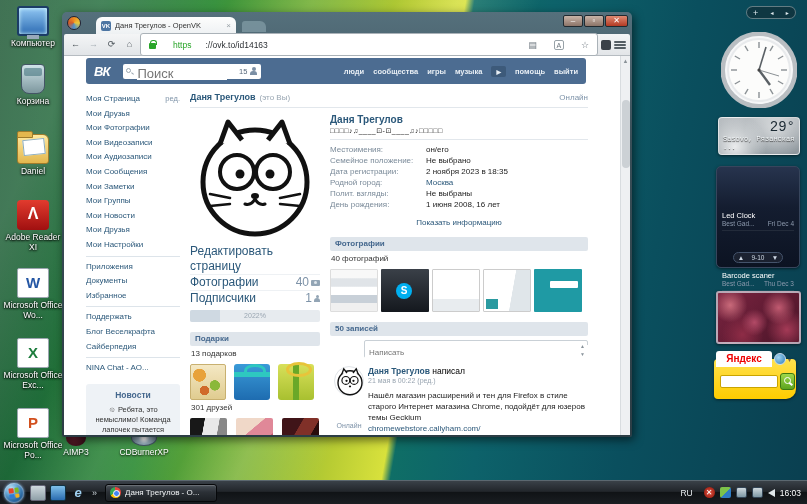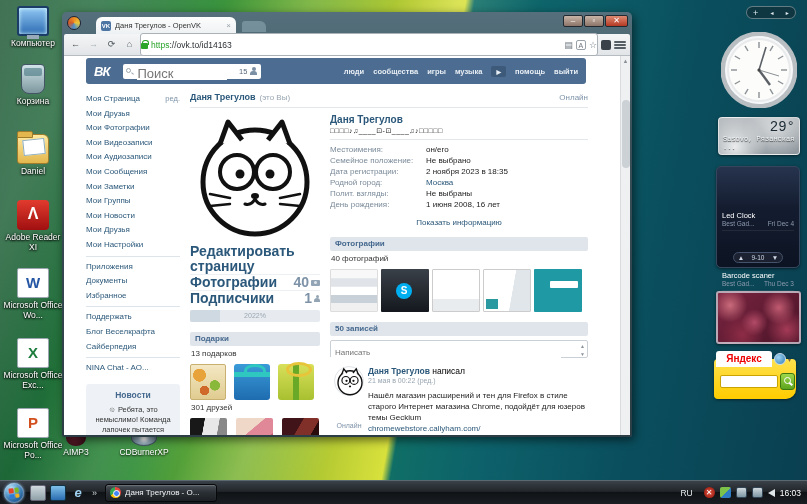--- a/index.html
+++ b/index.html
@@ -118,21 +118,21 @@
   #tab .x { color:#98a0a6; font-size:8px; margin-left:3px; cursor:pointer; }
   #newtab { position:absolute; left:180px; top:9px; width:24px; height:11px; background:#7e98a2; border-radius:3px 6px 0 0; opacity:.8; cursor:pointer; }
   .winicon { position:absolute; left:5px; top:4px; width:14px; height:14px; border-radius:50%;
     background:conic-gradient(#f08a22, #e8c83a, #4a90d0, #d05a2a, #f08a22); border:1px solid #223; }
   #toolbar { position:absolute; left:2px; top:22px; width:566px; height:22px;
     background:linear-gradient(#f4f5f6,#e2e5e8); border-bottom:1px solid #b6bcc1; border-radius:2px 2px 0 0;
     display:flex; align-items:center; padding:0 4px; gap:3px; }
   .navbtn { width:15px; height:15px; border-radius:50%; font-size:9px; line-height:14px; text-align:center; color:#4a5258; cursor:pointer; }
   .navbtn.dim { color:#a8b0b6; }
   #addressbar { flex:1; height:23px; background:#fff; border:1px solid #aab2b8; border-radius:3px;
-    display:flex; align-items:center; padding:0 0; gap:3px; }
+    display:flex; align-items:center; padding:0 8px; gap:17px; }
   .padlock { width:7px; height:6px; background:#2aa52a; border-radius:1px; position:relative; margin-top:3px; flex:none; }
   .padlock::before { content:""; position:absolute; left:1px; top:-3px; width:5px; height:4px; border:1.2px solid #2aa52a; border-bottom:none; border-radius:3px 3px 0 0; }
   .scheme { color:#2aa52a; font-size:8.5px; }
   .urlrest { color:#2b2f33; font-size:8.5px; flex:1; }
   .bar-ico { color:#6b757d; font-size:9px; cursor:pointer; flex:none; }
   .tr-ico { width:10px; height:10px; border:1px solid #98a2a8; border-radius:2px; color:#6b757d; font-size:7px; line-height:9px; text-align:center; flex:none; cursor:pointer; }
   .puzzle { width:10px; height:10px; background:#3a4148; border-radius:2px; flex:none; cursor:pointer; }
   .burger { width:12px; height:10px; display:flex; flex-direction:column; justify-content:space-between; padding:1px 0; cursor:pointer; }
   .burger i { height:2px; background:#555e64; border-radius:1px; }
   #content { position:absolute; left:2px; top:44px; width:566px; height:379px; background:#fff; overflow:hidden; }
@@ -162,21 +162,21 @@
   #news-box { margin-top:8px; background:#eef2f6; border-radius:3px; padding:6px 4px; text-align:center; }
   #news-box .nt { color:#45688E; font-weight:bold; font-size:8.5px; margin-bottom:5px; }
   #news-box .nx { color:#333; font-size:7.5px; line-height:10px; }
   #vk-main { position:absolute; left:126px; top:36px; width:398px; }
   #vk-titlerow { height:16px; border-bottom:1px solid #e2e7ec; display:flex; align-items:baseline; }
   #vk-titlerow .nm { font-size:9px; font-weight:bold; color:#2B587A; }
   #vk-titlerow .yu { font-size:8px; color:#99a6b2; margin-left:4px; }
   #vk-titlerow .on { margin-left:auto; font-size:8px; color:#7d92a8; }
   #col-left { position:absolute; left:0; top:22px; width:130px; }
   #avatar-box { width:130px; height:130px; background:#fff; }
-  .lrow { font-size:14px; color:#2B587A; line-height:15px; border-top:1px solid #eef1f4; display:flex; cursor:pointer;font-weight:bold; }
+  .lrow { font-size:12px; color:#2B587A; line-height:15px; border-top:1px solid #eef1f4; display:flex; cursor:pointer; }
   .lrow .cnt { margin-left:auto; color:#7e93a8; display:flex; align-items:center; gap:2px; }
   .cam { width:9px; height:6px; background:#93a5b5; border-radius:1px; position:relative; }
   .cam::after { content:""; position:absolute; left:3px; top:1px; width:3px; height:3px; border-radius:50%; background:#dfe6ec; }
   .prs { width:6px; height:8px; position:relative; }
   .prs::before { content:""; position:absolute; left:1.5px; top:0; width:3px; height:3px; border-radius:50%; background:#93a5b5; }
   .prs::after { content:""; position:absolute; left:0; top:3.5px; width:6px; height:3.5px; border-radius:3px 3px 0 0; background:#93a5b5; }
   #ratingbar { margin-top:4px; height:12px; background:#e7ebef; border-radius:2px; position:relative; }
   #ratingbar .fill { position:absolute; left:0; top:0; width:30px; height:12px; background:#cfd9e2; border-radius:2px 0 0 2px; }
   #ratingbar .pct { position:absolute; width:100%; text-align:center; font-size:7px; color:#9aa6b2; line-height:12px; }
   .sec-head { margin-top:10px; height:14px; background:#dfe5eb; border-radius:2px; color:#45688E; font-weight:bold; font-size:8px; line-height:14px; padding:0 5px; }
@@ -211,21 +211,21 @@
   .thumb-row { display:flex; gap:3px; margin-top:2px; }
   .ph { width:48px; height:43px; border-radius:1px; cursor:pointer; }
   .ph1 { background:linear-gradient(#f8f8f8 20%, #e0e4e8 21% 40%, #fff 41% 60%, #c8d0d8 61% 80%, #f0f0f0 81%); border:1px solid #ddd; }
   .ph2 { background:linear-gradient(#3a4048,#14181e); position:relative; }
   .ph2::after { content:"S"; position:absolute; left:15px; top:14px; width:16px; height:16px; background:#00aff0; border-radius:50%; color:#fff; font-size:10px; font-weight:bold; text-align:center; line-height:16px; }
   .ph3 { background:linear-gradient(#fff 70%, #e8ecef 71%); border:1px solid #ccc; }
   .ph4 { background:linear-gradient(100deg,#fff 60%, #e0e6ea 61%); border:1px solid #ccc; position:relative; }
   .ph4::after { content:""; position:absolute; left:2px; bottom:2px; width:12px; height:10px; background:#2a9aa0; }
   .ph5 { background:#1f9aa4; position:relative; }
   .ph5::after { content:""; position:absolute; right:4px; top:12px; width:28px; height:7px; background:#fff; border-radius:1px; }
-  #write-box { margin-top:4px; height:18px; border:1px solid #c9d0d6; border-radius:2px; position:relative; background:#fff; }
+  #write-box { margin-top:4px; height:18px; border:1px solid #c9d0d6; border-radius:2px; position:relative; background:#fff;margin-left:34px; }
   #write-box input { width:230px; height:16px; border:none; outline:none; font-size:8px; padding:0 4px; color:#333; }
   .spin { position:absolute; right:2px; top:1px; font-size:5px; color:#8a949c; line-height:8px; text-align:center; }
   #post { margin-top:8px; display:flex; }
   #post .pavcol { width:38px; flex:none; text-align:center; }
   #post .pav { width:30px; height:30px; border:1px solid #e0e4e8; border-radius:50%; background:#fff; margin:0 auto; }
   #post .pon { font-size:7px; color:#7d92a8; margin-top:26px; }
   #post .pbody { flex:1; }
   .pauthor { font-size:8.5px; }
   .pauthor b { color:#2B587A; }
   .pdate { font-size:7px; color:#98a4b0; margin-top:1px; }

